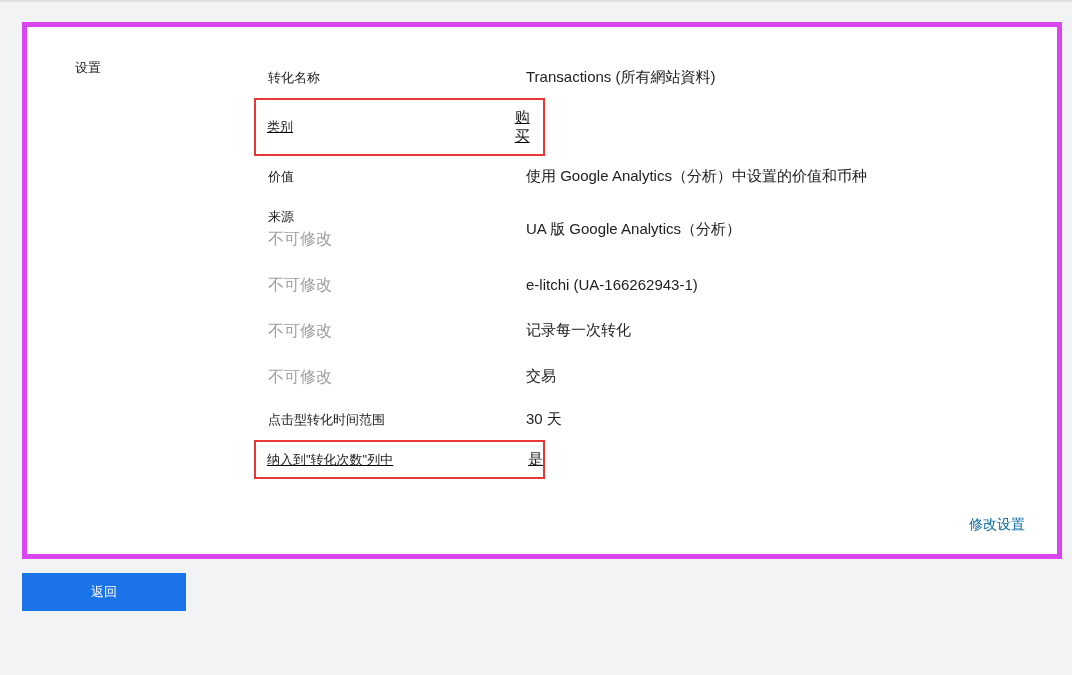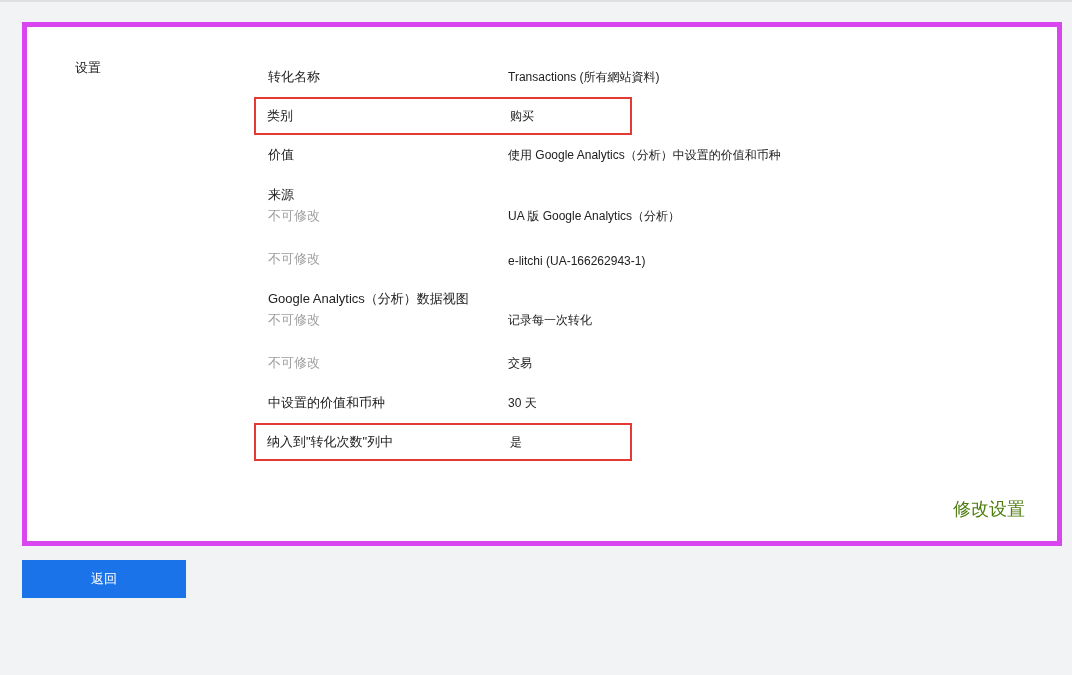--- a/index.html
+++ b/index.html
@@ -33,58 +33,60 @@
       width: 193px;
       font-size: 13px;
       color: #212121;
       padding-top: 2px;
     }
     .rows {
       flex: 1;
     }
     .row {
       display: flex;
-      align-items: flex-end;
+      align-items: center;
       padding: 11px 0;
       position: relative;
+      gap: 18px;
     }
     .row.highlighted {
       border: 2.5px solid #e53935;
       margin-left: -14px;
       padding-left: 11px;
       padding-right: 0;
       padding-top: 8px;
       padding-bottom: 8px;
-      width: 378px;
+      width: 291px;
+      text-decoration: underline;
     }
     .row .label-col {
       width: 240px;
       font-size: 13px;
       color: #212121;
     }
     .row .value-col {
-      font-size: 12px;
+      font-size: 15px;
       color: #212121;
     }
     .row.highlighted .label-col {
       width: 243px;
     }
     .sublabel {
-      font-size: 13px;
+      font-size: 16px;
       color: #9e9e9e;
       margin-top: 3px;
       font-family: Liberation Mono, monospace;
     }
     .footer-link {
       text-align: right;
       margin-top: 36px;
     }
     .footer-link a {
-      color: #4d7c0f;
-      font-size: 18px;
+      color: #0369a1;
+      font-size: 14px;
       text-decoration: none;
       cursor: pointer;
     }
     .back-button {
       margin-left: 22px;
       background: #1a73e8;
       color: #fff;
       border: none;
       font-size: 13px;
       padding: 10px 0;
@@ -130,36 +132,35 @@
 
       <div class="row">
         <div class="label-col">
           <div class="sublabel">不可修改</div>
         </div>
         <div class="value-col">e-litchi (UA-166262943-1)</div>
       </div>
 
       <div class="row">
         <div class="label-col">
-          <div>Google Analytics（分析）数据视图</div>
           <div class="sublabel">不可修改</div>
         </div>
         <div class="value-col">记录每一次转化</div>
       </div>
 
       <div class="row">
         <div class="label-col">
           <div class="sublabel">不可修改</div>
         </div>
         <div class="value-col">交易</div>
       </div>
 
 
       <div class="row">
-        <div class="label-col">中设置的价值和币种</div>
+        <div class="label-col">点击型转化时间范围</div>
         <div class="value-col">30 天</div>
       </div>
 
       <div class="row highlighted">
         <div class="label-col">纳入到"转化次数"列中</div>
         <div class="value-col">是</div>
       </div>
 
 
     </div>

